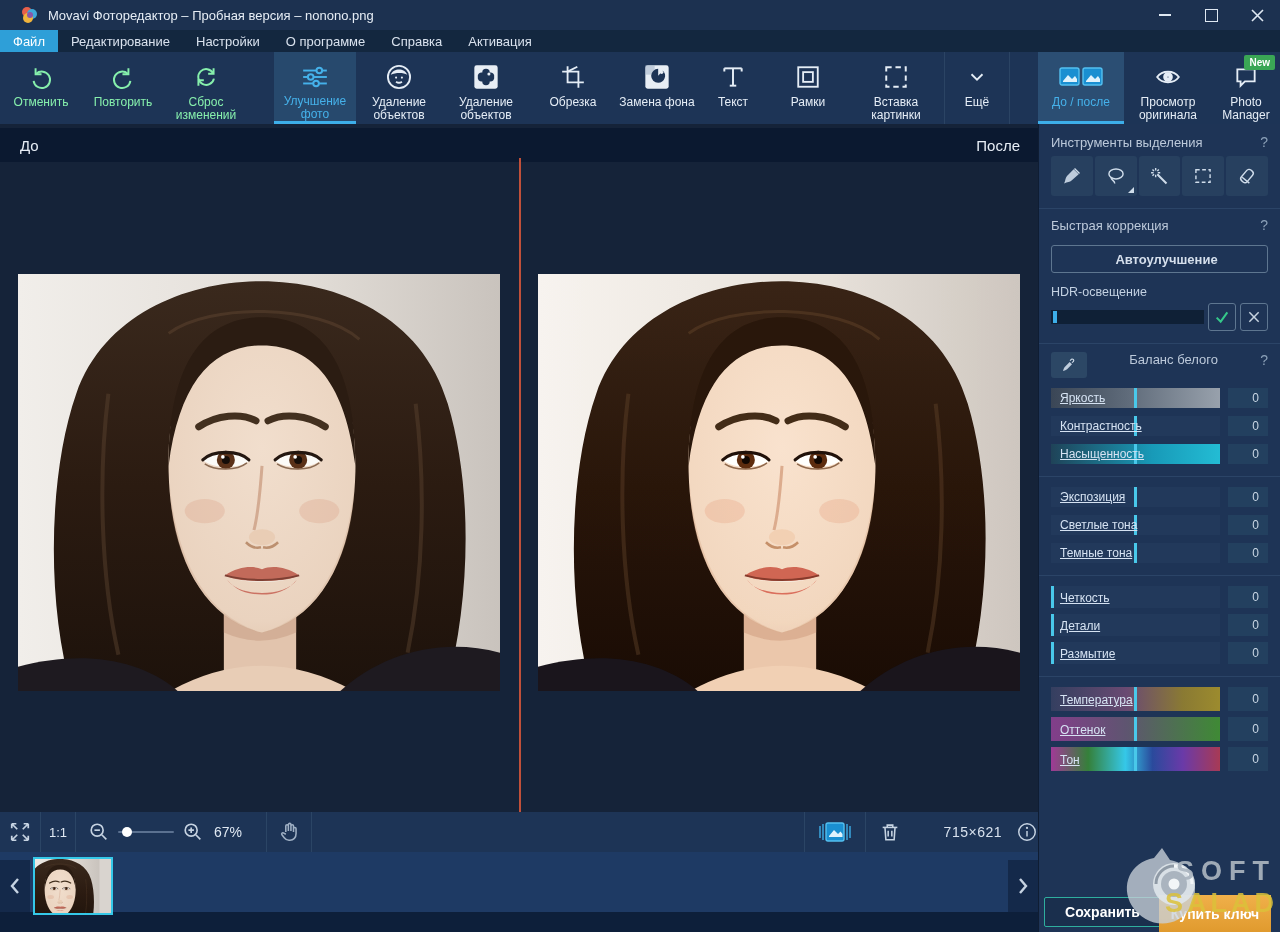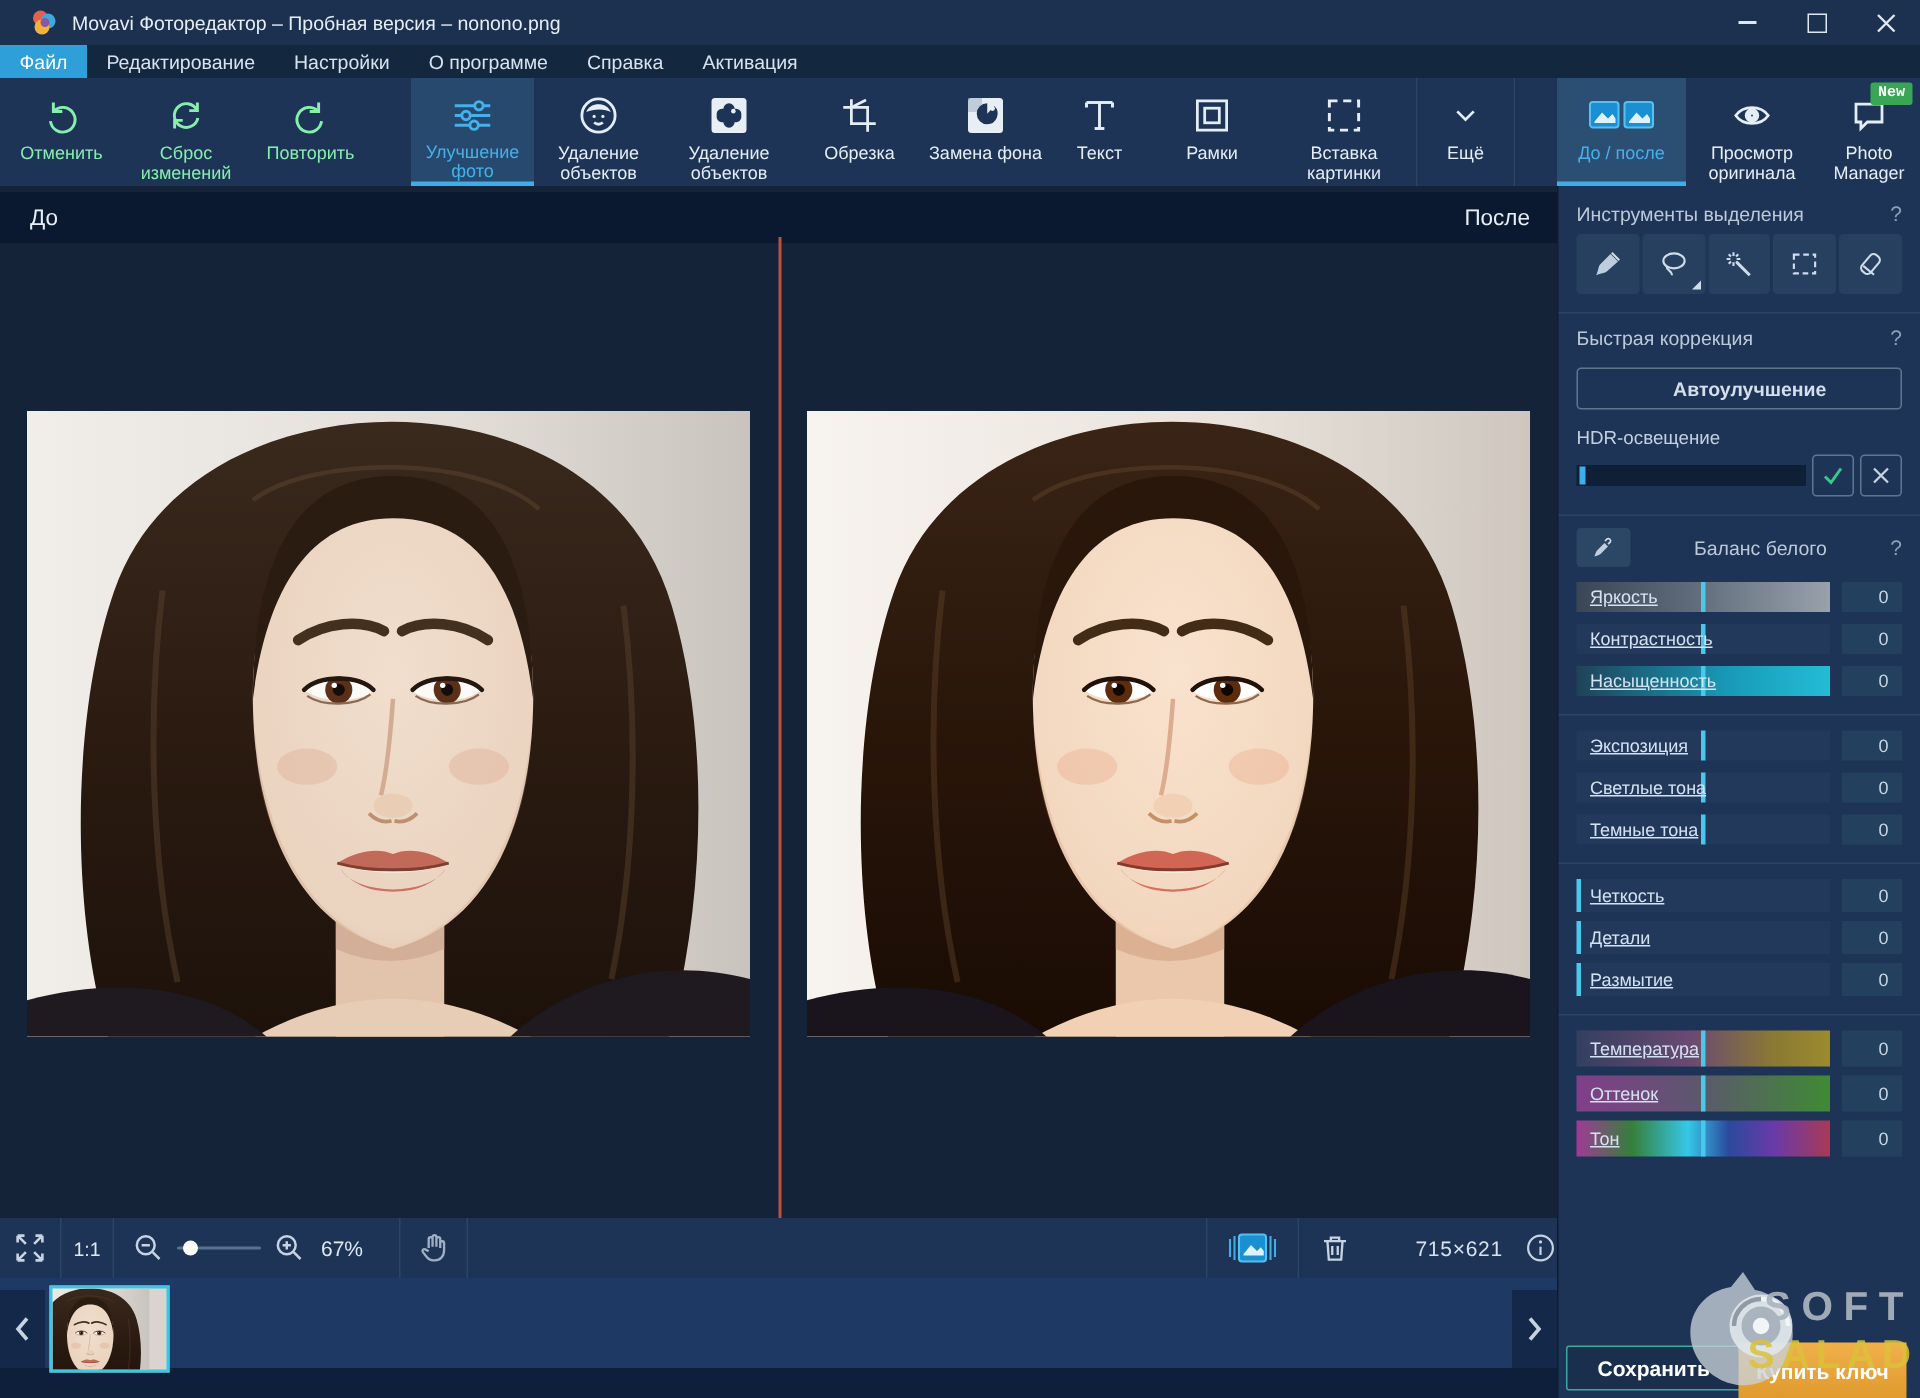--- a/index.html
+++ b/index.html
@@ -17,21 +17,21 @@
   .glyph-max{width:11px;height:11px;border:1.5px solid #dfe8f2;}
 
   
   .menubar{position:absolute;top:30px;left:0;right:0;height:22px;background:#13273f;display:flex;align-items:stretch;font-size:13px;}
   .menu-item{display:flex;align-items:center;padding:0 13px;color:#d9e2ee;}
   .menu-item.active{background:#2e9fd8;color:#fff;}
 
   
   .toolbar{position:absolute;top:52px;left:0;right:0;height:72px;background:#1d3456;display:flex;}
   .tcell{height:72px;box-sizing:border-box;display:flex;flex-direction:column;align-items:center;padding-top:9px;font-size:12px;line-height:13px;text-align:center;color:#e5edf6;}
-  .tcell .ibox{height:32px;display:flex;align-items:center;justify-content:center;font-family:Liberation Mono, monospace;}
+  .tcell .ibox{height:32px;display:flex;align-items:center;justify-content:center;}
   .tcell .lbl{margin-top:3px;}
   .dimmed{color:#86efac;}
   .tcell.active{background:#27496d;border-bottom:3px solid #3daee9;color:#45b1ea;}
   .tb-spacer{flex:1;}
   .tcell-more{border-left:1px solid #2b4464;border-right:1px solid #2b4464;}
   .vcell{color:#e5edf6;}
   .vcell.active{background:#2b4e73;}
   .pm-ibox{position:relative;}
   .badge-new{position:absolute;top:-6px;right:-16px;background:#3aa655;color:#fff;font-size:10px;font-weight:bold;padding:1px 5px;border-radius:2px;}
 
@@ -71,21 +71,21 @@
   .toolbtn{flex:1;height:40px;background:#27405f;border-radius:3px;display:flex;align-items:center;justify-content:center;color:#cfdcea;position:relative;}
   .corner{position:absolute;right:3px;bottom:3px;width:0;height:0;border-left:6px solid transparent;border-bottom:6px solid #cfdcea;}
   .sdivider{height:1px;background:#2b4467;margin:12px -12px 0;}
   .quick-title{margin-top:8px;}
   .btn-autoenhance{margin-top:12px;width:100%;height:28px;box-sizing:border-box;border:1px solid #5e7690;border-radius:3px;background:transparent;color:#d5dfec;font-weight:bold;font-size:13px;font-family:"Liberation Sans",sans-serif;padding-left:20px;}
   .hdr-label{margin-top:12px;font-size:12.5px;color:#c3d1e2;}
   .hdr-row{margin-top:4px;display:flex;align-items:center;gap:4px;height:28px;}
   .hdr-slider{flex:1;height:14px;background:#0f2036;position:relative;}
   .hdr-marker{position:absolute;left:2px;top:1px;bottom:1px;width:4px;background:#3daee9;}
   .sq-btn{width:28px;height:28px;box-sizing:border-box;border:1px solid #5e7690;border-radius:3px;display:flex;align-items:center;justify-content:center;background:transparent;}
-  .wb-row{margin-top:8px;display:flex;align-items:center;height:26px;}
+  .wb-row{margin-top:8px;display:flex;height:26px;}
   .eyedrop-btn{width:36px;height:26px;background:#2c4765;border-radius:3px;display:flex;align-items:center;justify-content:center;color:#cfdcea;}
   .wb-title{flex:1;text-align:center;font-size:13px;color:#bcc9da;}
 
   .sgroup{margin-top:10px;}
   .srow{display:flex;gap:8px;margin-bottom:8px;}
   .srow:last-child{margin-bottom:0;}
   .strack{position:relative;flex:1;height:20px;background:#22395b;}
   .slabel{position:relative;z-index:2;font-size:12px;color:#d5e2f2;line-height:20px;padding-left:9px;white-space:nowrap;text-decoration:underline;}
   .sval{width:40px;height:20px;background:#23405f;font-size:12px;color:#c9d6e4;text-align:right;padding-right:9px;line-height:20px;box-sizing:border-box;}
   .marker{position:absolute;top:0;bottom:0;width:3px;background:#49c8ea;z-index:1;}
@@ -209,38 +209,38 @@
   <div class="toolbar">
     <div class="tcell dimmed" style="width:82px">
       <div class="ibox">
           <svg width="26" height="26" viewBox="0 0 24 24" fill="none" stroke="currentColor" stroke-width="1.8">
             <path d="M7 4 V9.5 H12.5"></path>
             <path d="M7.6 9 A7.6 7.6 0 1 1 5.2 15.5"></path>
           </svg>
         </div>
       <div class="lbl">Отменить</div>
     </div>
+    <div class="tcell dimmed" style="width:82px">
+      <div class="ibox">
+          <svg width="26" height="26" viewBox="0 0 24 24" fill="none" stroke="currentColor" stroke-width="1.8">
+            <path d="M17 4 V9.5 H11.5"></path>
+            <path d="M16.4 9 A7.6 7.6 0 1 0 18.8 15.5"></path>
+          </svg>
+        </div>
+      <div class="lbl">Повторить</div>
+    </div>
     <div class="tcell dimmed" style="width:84px">
       <div class="ibox">
           <svg width="26" height="26" viewBox="0 0 24 24" fill="none" stroke="currentColor" stroke-width="1.8">
             <path d="M19 4 V9 H14"></path>
             <path d="M18.6 8.6 A7.3 7.3 0 1 0 19.3 13.5"></path>
             <path d="M5 20 V15 H10"></path>
           </svg>
         </div>
       <div class="lbl">Сброс изменений</div>
-    </div>
-    <div class="tcell dimmed" style="width:82px">
-      <div class="ibox">
-          <svg width="26" height="26" viewBox="0 0 24 24" fill="none" stroke="currentColor" stroke-width="1.8">
-            <path d="M17 4 V9.5 H11.5"></path>
-            <path d="M16.4 9 A7.6 7.6 0 1 0 18.8 15.5"></path>
-          </svg>
-        </div>
-      <div class="lbl">Повторить</div>
     </div>
     <div class="tcell active" style="width:82px;margin-left:26px">
       <div class="ibox">
           <svg width="28" height="26" viewBox="0 0 26 24" fill="none" stroke="currentColor" stroke-width="1.8">
             <path d="M2 6 H24"></path>
             <circle cx="17" cy="6" r="2.6" fill="#27496d"></circle>
             <path d="M2 12 H24"></path>
             <circle cx="9" cy="12" r="2.6" fill="#27496d"></circle>
             <path d="M2 18 H24"></path>
             <circle cx="14" cy="18" r="2.6" fill="#27496d"></circle>

